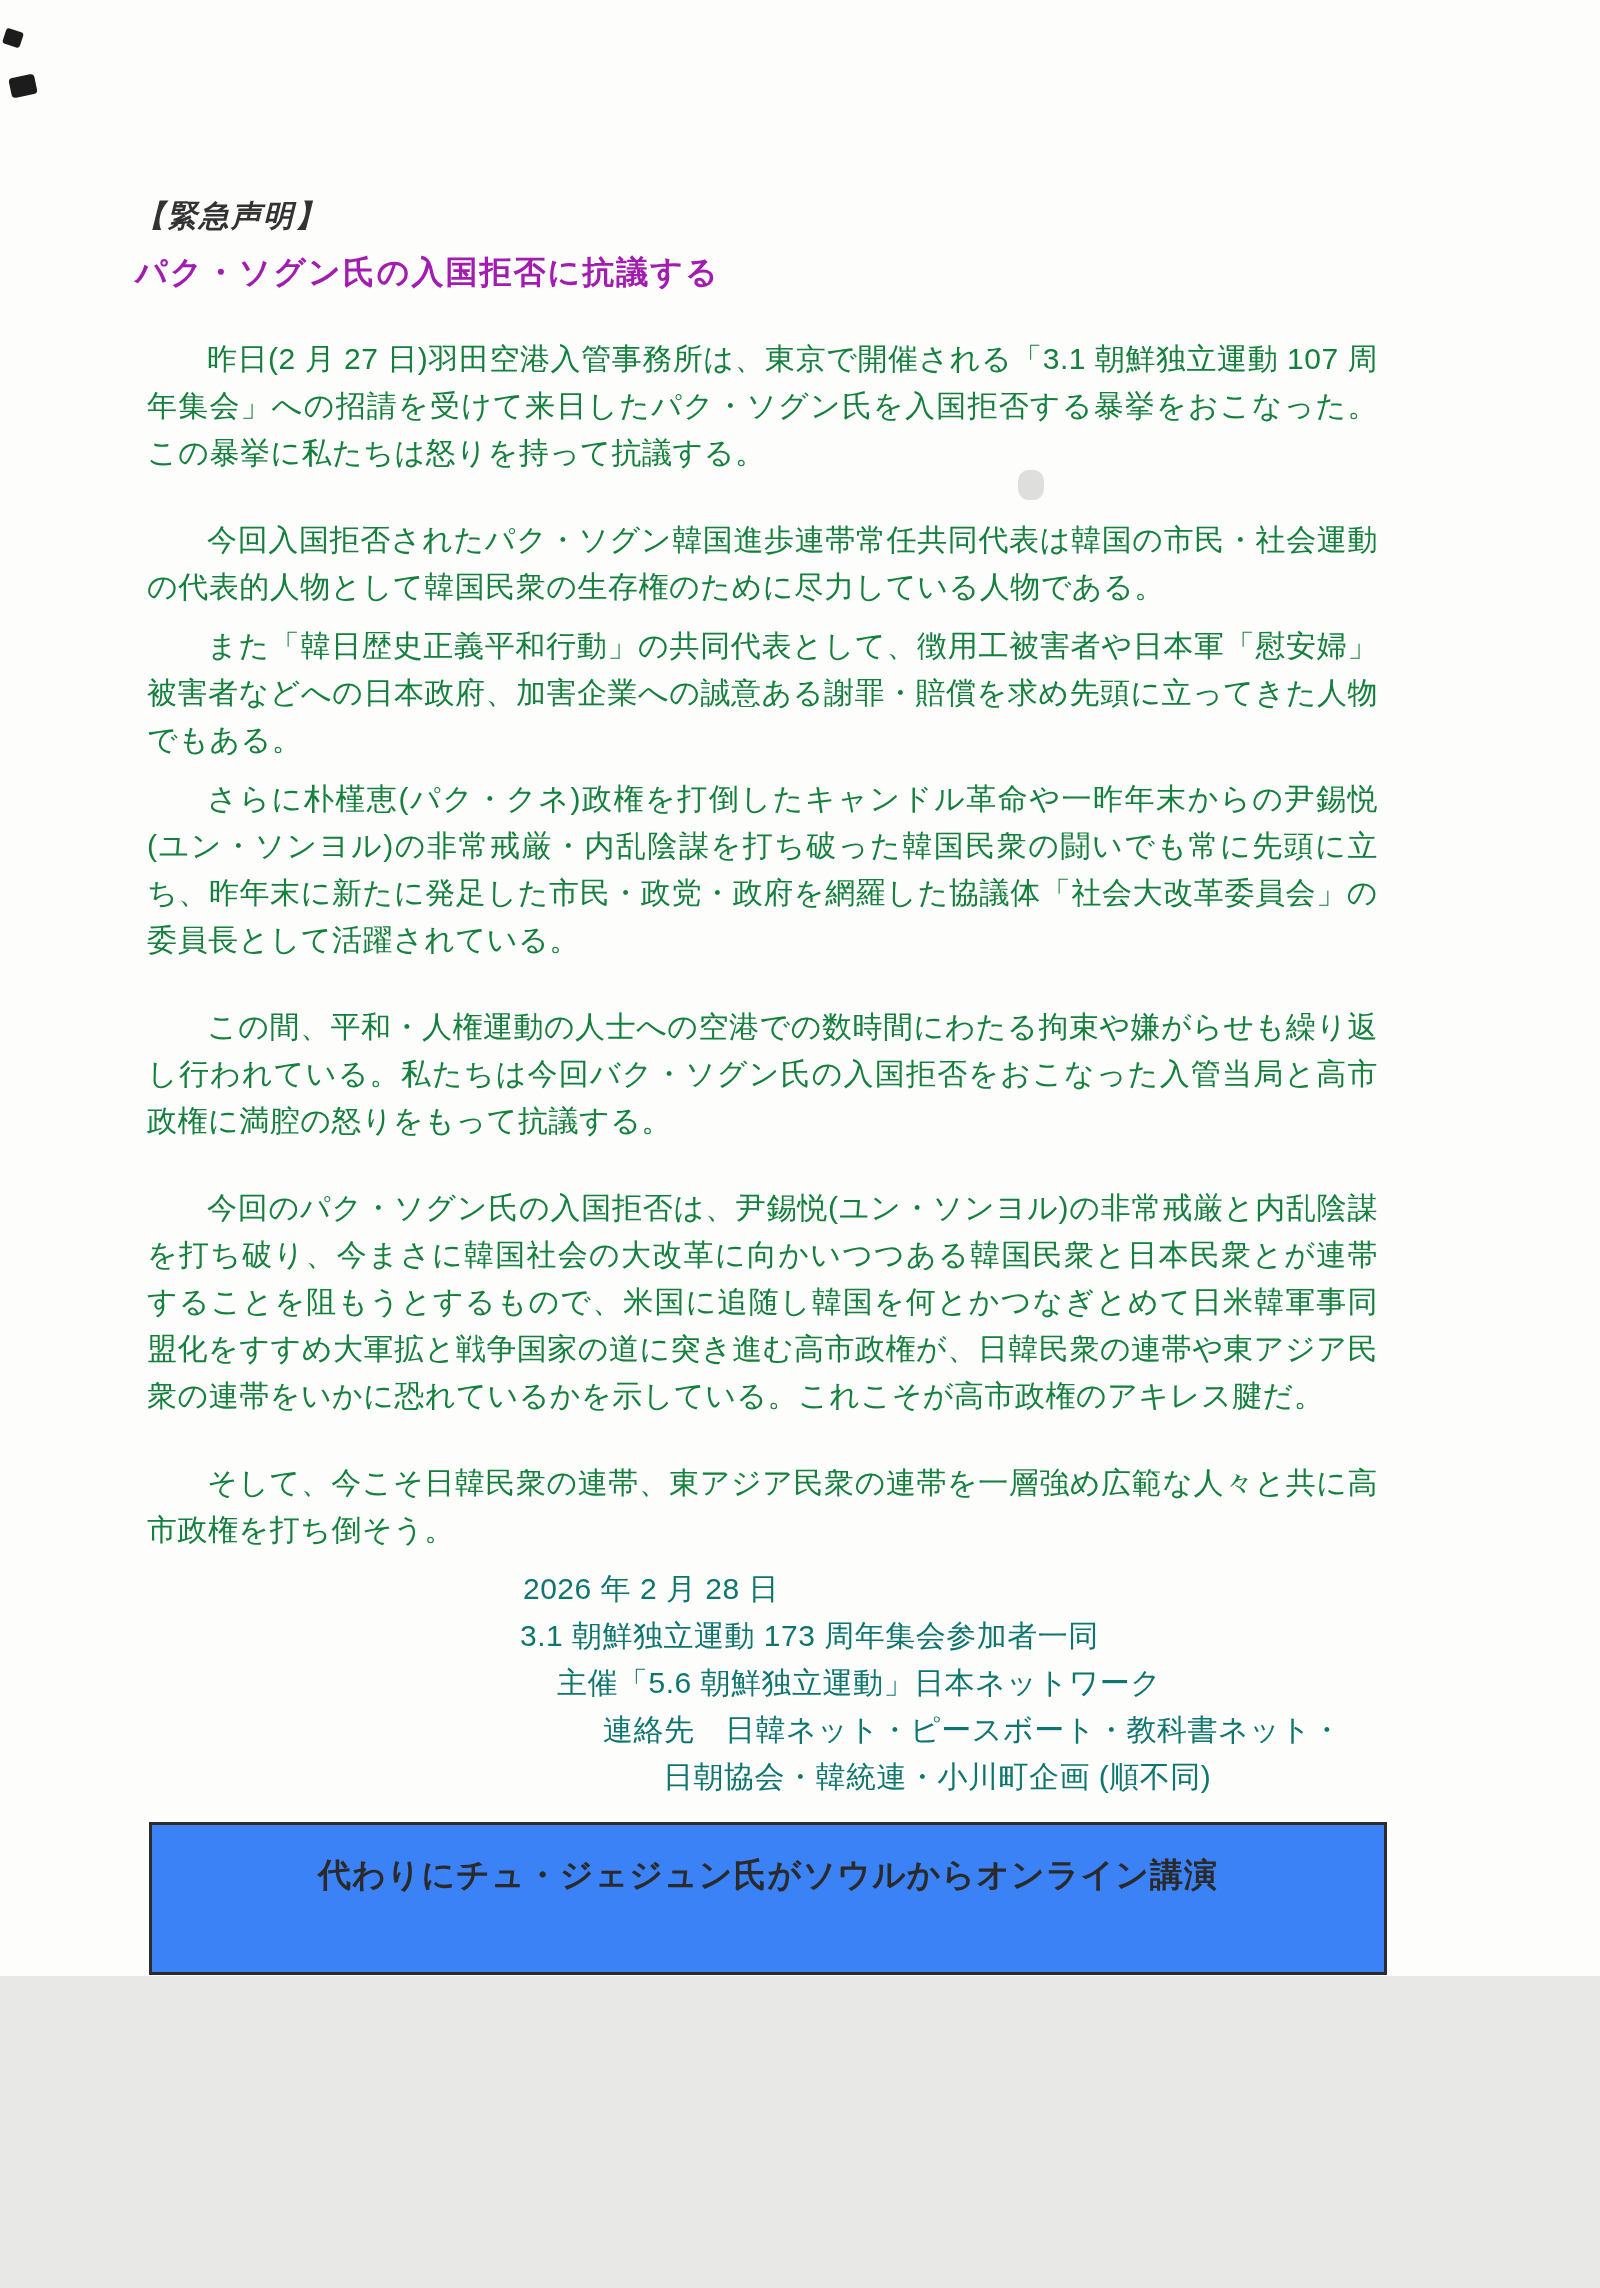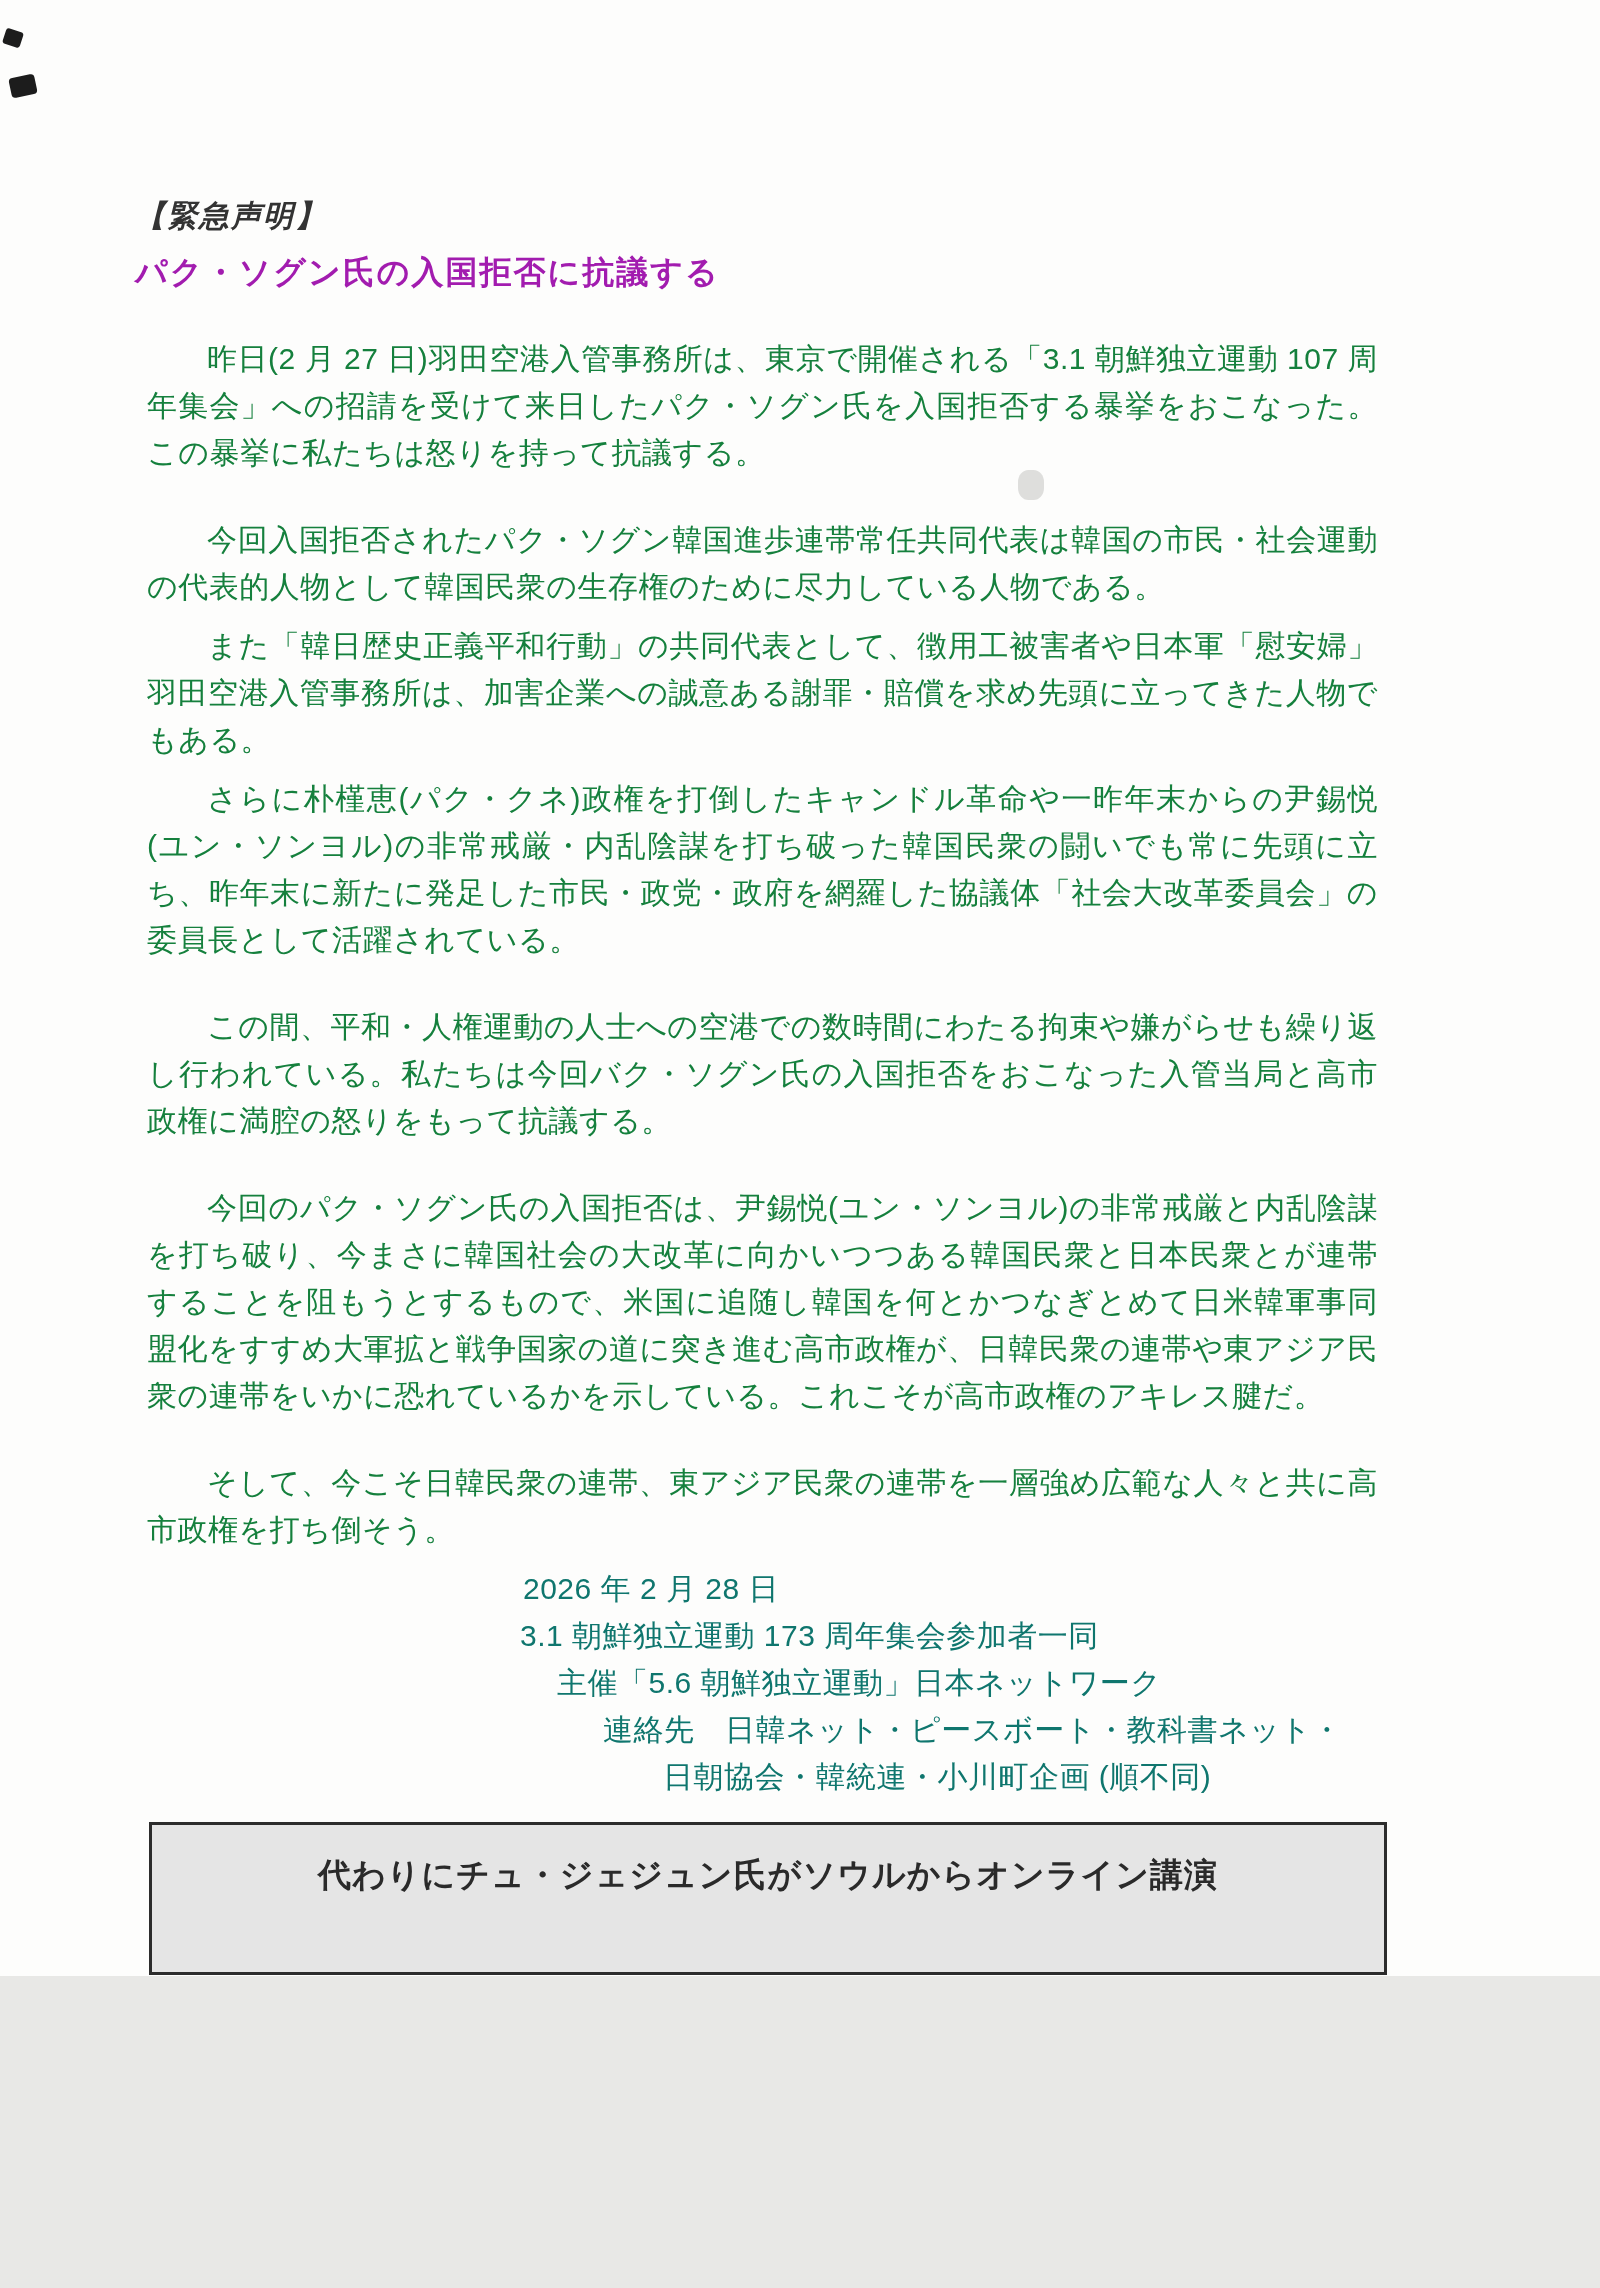--- a/index.html
+++ b/index.html
@@ -60,21 +60,21 @@
   .sig-line-1 { margin-left: 385px; }
   .sig-line-2 { margin-left: 422px; }
   .sig-line-3 { margin-left: 468px; }
   .sig-line-4 { margin-left: 528px; }
   .announce-box {
     margin-top: 22px;
     margin-left: 14px;
     width: 1168px;
     border: 3px solid #2c2c2c;
     padding: 24px 32px 48px 32px;
-    background: #e5e5e5;
+    background: #3b82f6;
   }
   .announce-title {
     text-align: center;
     font-size: 33px;
     font-weight: 700;
     color: #2a2a2a;
     letter-spacing: 1px;
     margin: 4px 0 26px 0;
   }
   .announce-body {
@@ -122,21 +122,21 @@
     <div class="doc-tag">【緊急声明】</div>
 
     <h1 class="doc-title">パク・ソグン氏の入国拒否に抗議する</h1>
 
     <div class="body-block">
       <p class="para">昨日(2 月 27 日)羽田空港入管事務所は、東京で開催される「3.1 朝鮮独立運動 107 周年集会」への招請を受けて来日したパク・ソグン氏を入国拒否する暴挙をおこなった。この暴挙に私たちは怒りを持って抗議する。</p>
     </div>
 
     <div class="body-block">
       <p class="para">今回入国拒否されたパク・ソグン韓国進歩連帯常任共同代表は韓国の市民・社会運動の代表的人物として韓国民衆の生存権のために尽力している人物である。</p>
-      <p class="para">また「韓日歴史正義平和行動」の共同代表として、徴用工被害者や日本軍「慰安婦」羽田空港入管事務所は、加害企業への誠意ある謝罪・賠償を求め先頭に立ってきた人物でもある。</p>
+      <p class="para">また「韓日歴史正義平和行動」の共同代表として、徴用工被害者や日本軍「慰安婦」被害者などへの日本政府、加害企業への誠意ある謝罪・賠償を求め先頭に立ってきた人物でもある。</p>
       <p class="para">さらに朴槿恵(パク・クネ)政権を打倒したキャンドル革命や一昨年末からの尹錫悦(ユン・ソンヨル)の非常戒厳・内乱陰謀を打ち破った韓国民衆の闘いでも常に先頭に立ち、昨年末に新たに発足した市民・政党・政府を網羅した協議体「社会大改革委員会」の委員長として活躍されている。</p>
     </div>
 
     <div class="body-block">
       <p class="para">この間、平和・人権運動の人士への空港での数時間にわたる拘束や嫌がらせも繰り返し行われている。私たちは今回バク・ソグン氏の入国拒否をおこなった入管当局と高市政権に満腔の怒りをもって抗議する。</p>
     </div>
 
     <div class="body-block">
       <p class="para">今回のパク・ソグン氏の入国拒否は、尹錫悦(ユン・ソンヨル)の非常戒厳と内乱陰謀を打ち破り、今まさに韓国社会の大改革に向かいつつある韓国民衆と日本民衆とが連帯することを阻もうとするもので、米国に追随し韓国を何とかつなぎとめて日米韓軍事同盟化をすすめ大軍拡と戦争国家の道に突き進む高市政権が、日韓民衆の連帯や東アジア民衆の連帯をいかに恐れているかを示している。これこそが高市政権のアキレス腱だ。</p>
     </div>

